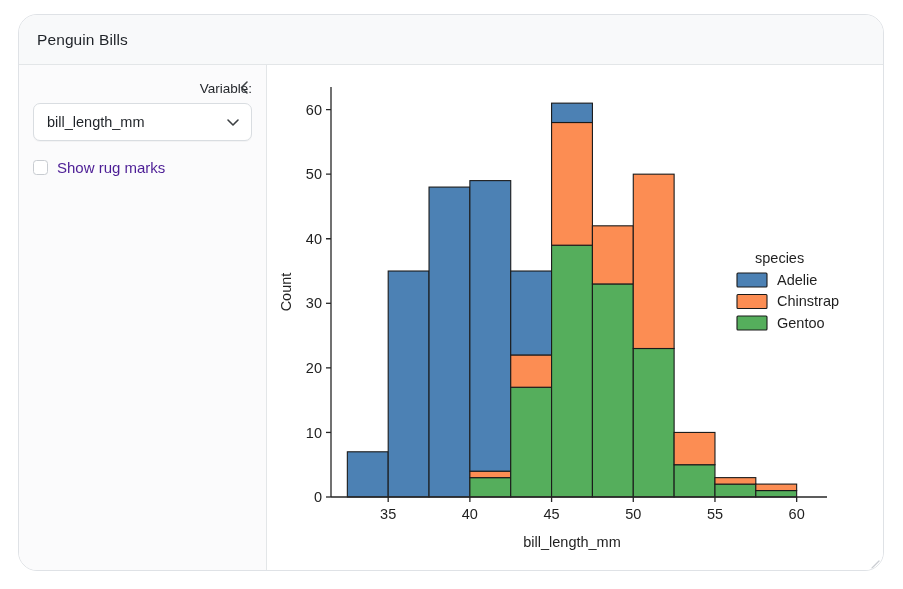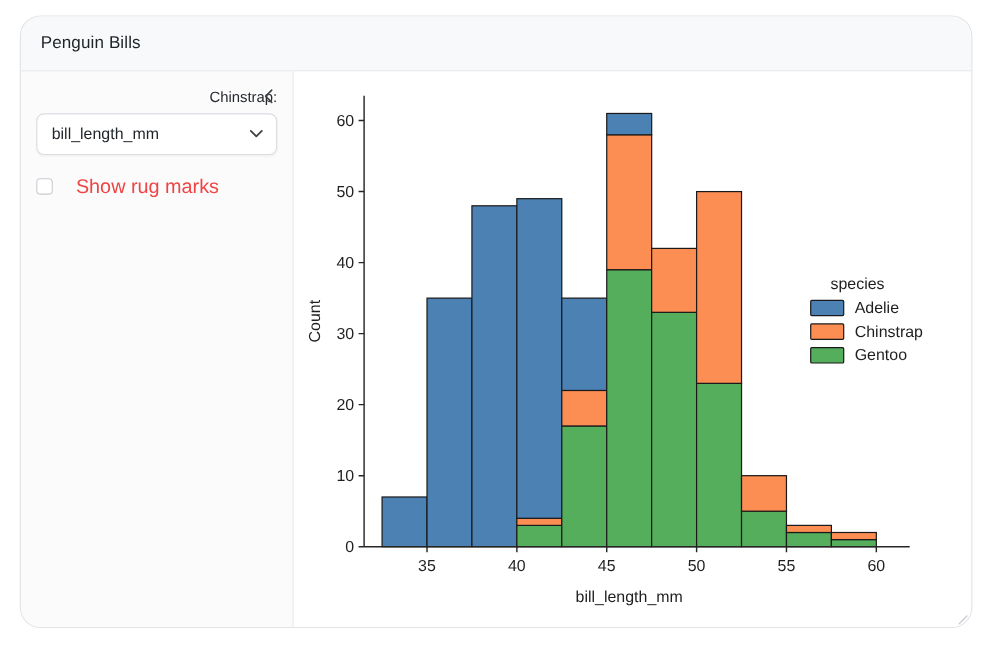--- a/index.html
+++ b/index.html
@@ -48,21 +48,21 @@
     padding:0 11px 0 13px;cursor:pointer;margin-bottom:18px;
     box-shadow:0 1px 1px rgba(16,22,26,.035);
   }
   .select-value{font-size:14.5px;color:#1f2328;}
   .chev-d{display:block;}
   .check-row{display:flex;align-items:center;gap:9px;margin-top:4px;}
   .checkbox{
     width:15px;height:15px;border:1.4px solid #c8ccd1;border-radius:3.5px;
     background:#fff;box-sizing:border-box;cursor:pointer;flex:none;
   }
-  .check-label{font-size:18px;color:#ef4444;cursor:pointer;margin-left:12px;}
+  .check-label{font-size:15px;color:#4c1d95;cursor:pointer;}
   
   .plot-pane{flex:1;position:relative;background:#ffffff;}
   .plot-svg{display:block;}
   .resize-grip{
     position:absolute;right:3px;bottom:2px;width:13px;height:13px;
     cursor:nwse-resize;
   }
 </style>
 </head>
 <body>
@@ -78,21 +78,21 @@
     <div class="sidebar">
 
       <button class="collapse-btn">
         <span>
           <svg width="13" height="15" viewBox="0 0 13 15" fill="none" stroke="#3c4043" stroke-width="1.5" stroke-linecap="round" stroke-linejoin="round">
             <polyline points="9,2 3.5,7.5 9,13"></polyline>
           </svg>
         </span>
       </button>
 
-      <div class="field-label">Chinstrap:</div>
+      <div class="field-label">Variable:</div>
       <div class="select-box">
         <span class="select-value">bill_length_mm</span>
         <span class="chev-d">
           <svg width="14" height="9" viewBox="0 0 14 9" fill="none" stroke="#3c4043" stroke-width="1.6" stroke-linecap="round" stroke-linejoin="round">
             <polyline points="2,2 7,7 12,2"></polyline>
           </svg>
         </span>
       </div>
 
 

